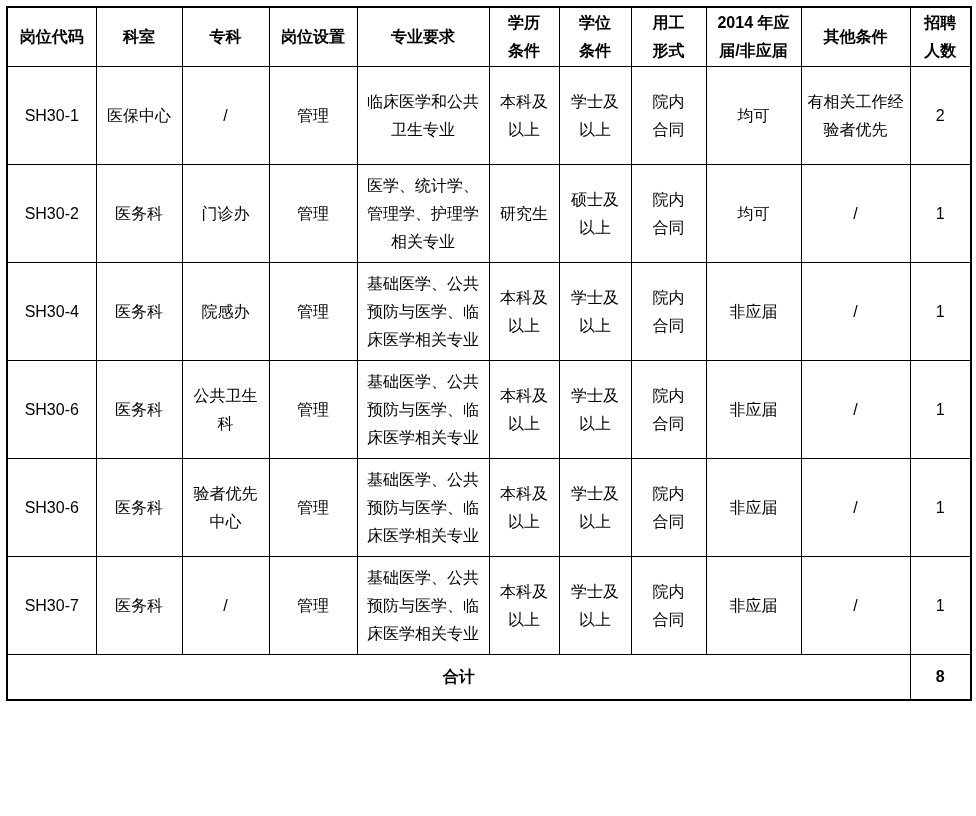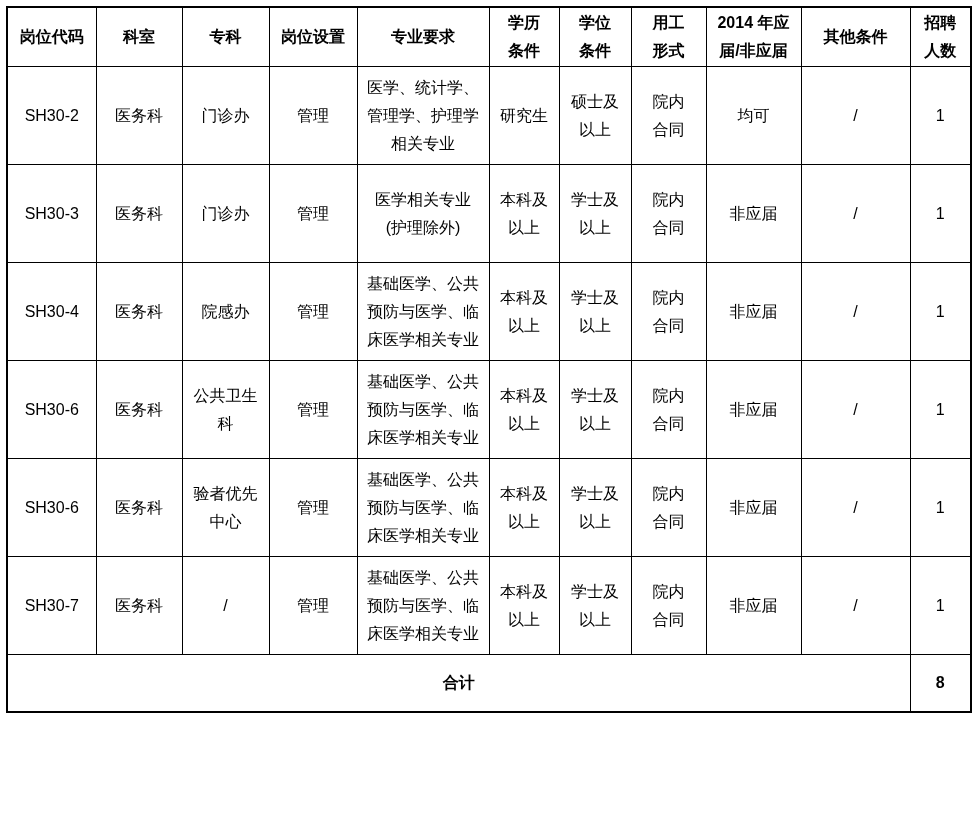--- a/index.html
+++ b/index.html
@@ -36,21 +36,21 @@
   table.roster thead th {
     font-weight: 700;
     height: 49px;
   }
   table.roster tbody td {
     font-weight: 400;
     height: 98px;
   }
   table.roster tfoot td {
     font-weight: 700;
-    height: 57px;
+    height: 45px;
   }
 </style>
 </head>
 <body>
 
 <div class="sheet">
   <table class="roster">
     <colgroup>
       <col style="width:89px">
         <col style="width:86px">
@@ -79,50 +79,51 @@
 形式</th>
           <th>2014 年应
 届/非应届</th>
           <th>其他条件</th>
           <th>招聘
 人数</th>
         </tr>
     </thead>
     <tbody>
         <tr>
+          <td>SH30-1</td>
+          <td>医保中心</td>
+          <td>/</td>
+          <td>管理</td>
+          <td>临床医学和公共
+卫生专业</td>
+          <td>本科及
+以上</td>
+          <td>学士及
+以上</td>
+          <td>院内
+合同</td>
+          <td>均可</td>
+          <td>有相关工作经
+验者优先</td>
+          <td>2</td>
+        </tr>
+        <tr>
           <td>SH30-2</td>
           <td>医务科</td>
           <td>门诊办</td>
           <td>管理</td>
           <td>医学、统计学、
 管理学、护理学
 相关专业</td>
           <td>研究生</td>
           <td>硕士及
 以上</td>
           <td>院内
 合同</td>
           <td>均可</td>
-          <td>/</td>
-          <td>1</td>
-        </tr>
-        <tr>
-          <td>SH30-3</td>
-          <td>医务科</td>
-          <td>门诊办</td>
-          <td>管理</td>
-          <td>医学相关专业
-(护理除外)</td>
-          <td>本科及
-以上</td>
-          <td>学士及
-以上</td>
-          <td>院内
-合同</td>
-          <td>非应届</td>
           <td>/</td>
           <td>1</td>
         </tr>
         <tr>
           <td>SH30-4</td>
           <td>医务科</td>
           <td>院感办</td>
           <td>管理</td>
           <td>基础医学、公共
 预防与医学、临

